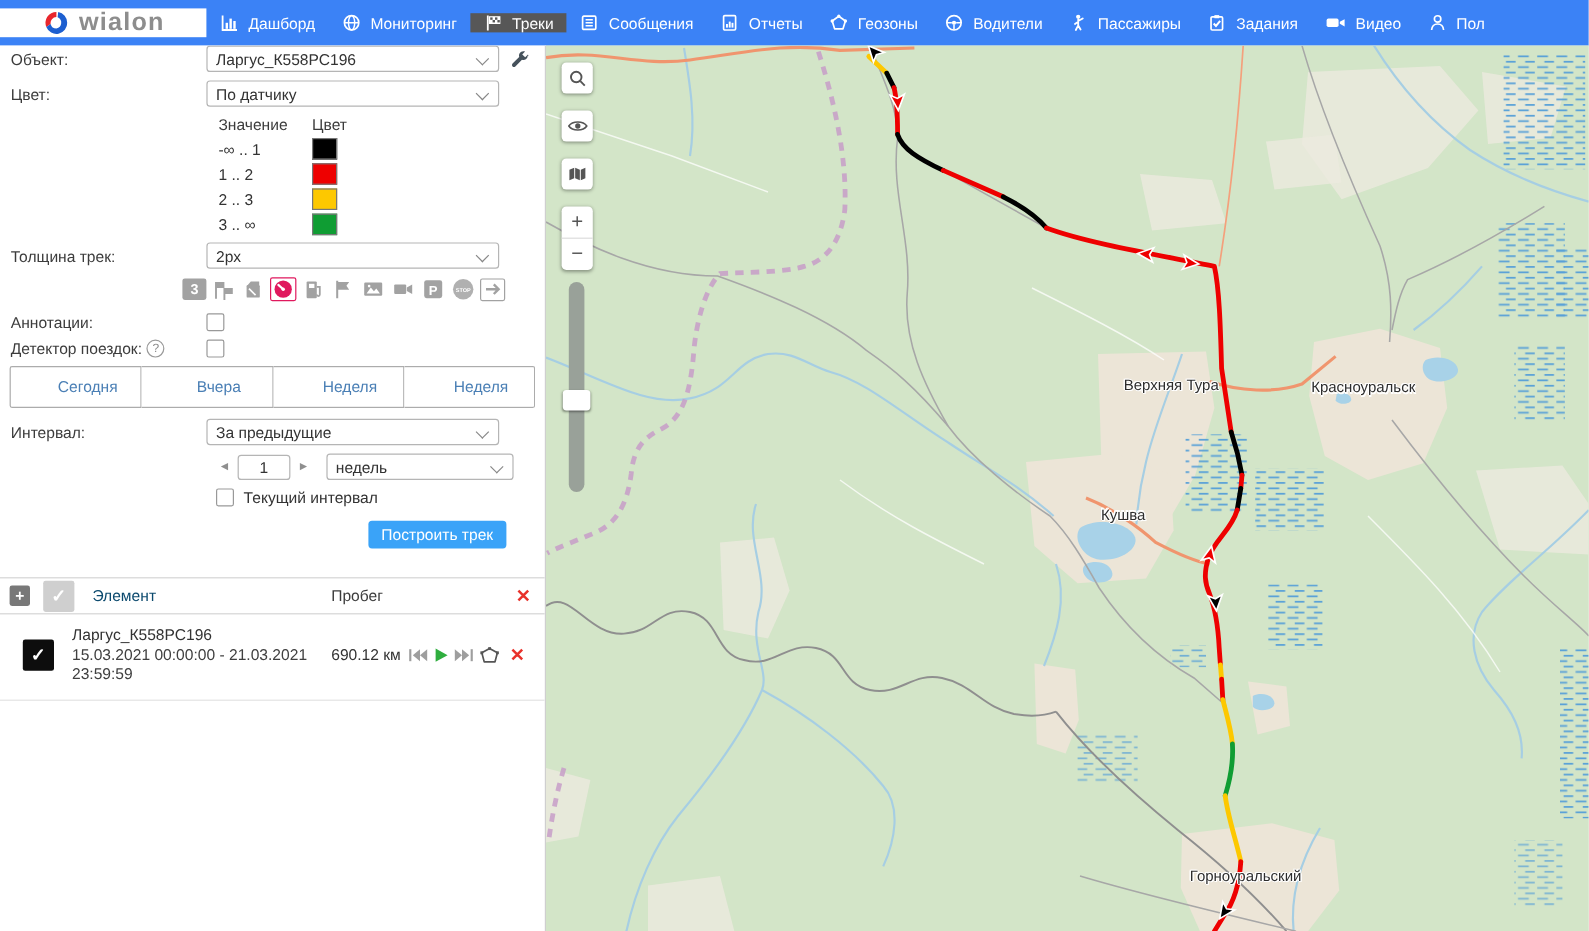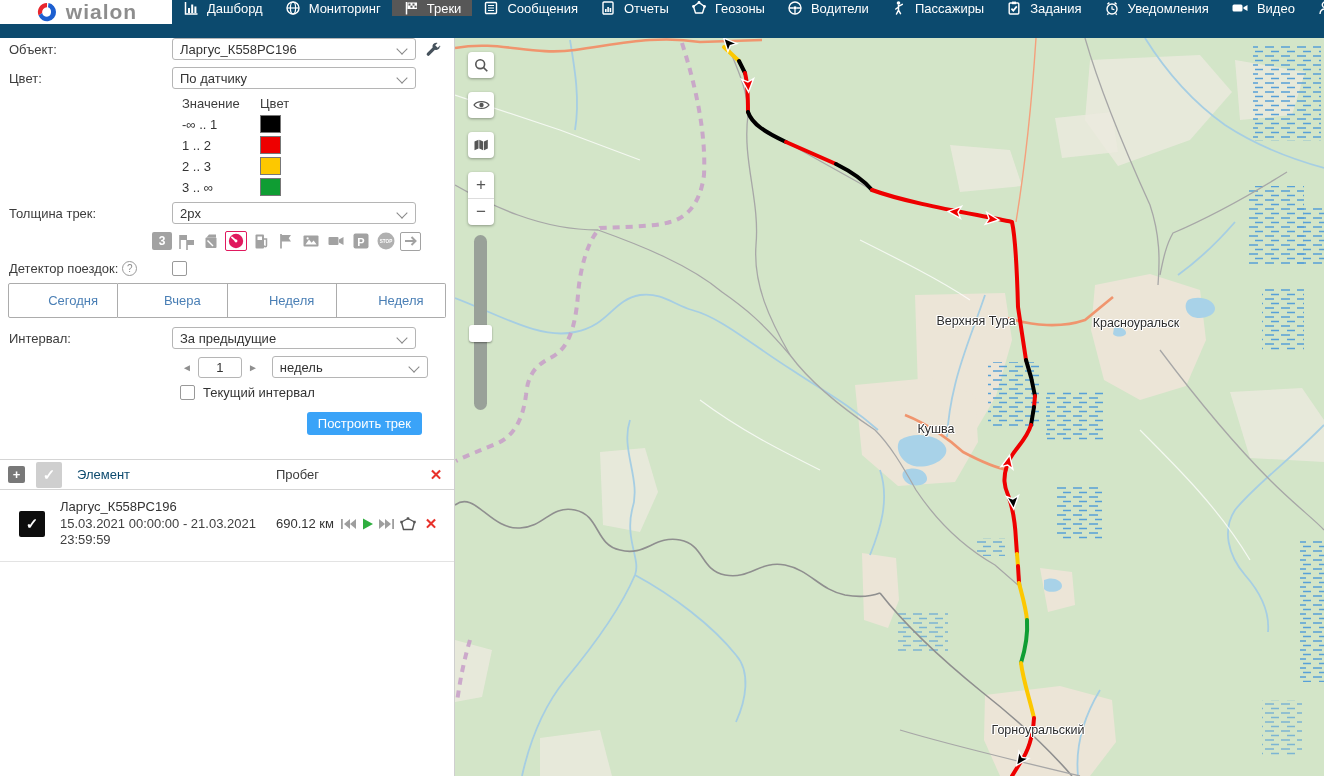--- a/index.html
+++ b/index.html
@@ -1,22 +1,22 @@
 <!DOCTYPE html>
 <html><head>
 <meta charset="utf-8">
 <style>
   * { box-sizing: border-box; margin:0; padding:0; }
   html,body { width:1324px; height:776px; overflow:hidden; background:#fff;
     font-family:"Liberation Sans", sans-serif; font-size:13px; color:#333; }
   .app { position:relative; width:1324px; height:776px; }
 
   
-  .topbar { position:absolute; left:0; top:0; width:1324px; height:38px; background:#0c4a6e;
-    display:flex; align-items:flex-start; overflow:hidden; white-space:nowrap; }
+  .topbar { position:absolute; left:0; top:0; width:1324px; height:38px; background:#3b82f6;
+    display:flex; align-items:center; overflow:hidden; white-space:nowrap; }
   .logo { width:172px; background:#fff; display:flex; align-items:center; justify-content:center; gap:7px; flex:0 0 auto; }
   .logo-word { color:#8d8d8d; font-size:21px; font-weight:bold; letter-spacing:1px; }
   .nav { display:flex; align-items:stretch; flex:1 1 auto; }
   .nav-item { display:flex; align-items:center; gap:8px; padding:0 11px; color:#fff; cursor:pointer; }
   .nav-item.active { background:#575757; }
   .nav-item svg { flex:0 0 auto; }
 
   
   .panel { position:absolute; left:0; top:38px; width:455px; height:738px; background:#fff;
     border-right:1px solid #cfcfcf; overflow:hidden; }
@@ -188,28 +188,20 @@
       </div>
       <div class="nav-item">
         <svg width="16" height="16" viewBox="0 0 16 16">
             <rect x="3.2" y="3" width="9.6" height="11" rx="1" stroke="#fff" stroke-width="1.4" fill="none"></rect>
             <rect x="6" y="1.6" width="4" height="2.6" fill="#fff"></rect>
             <path d="M5.4 8.6 7.3 10.6 10.8 6.4" stroke="#fff" stroke-width="1.7" fill="none"></path>
           </svg>
         <span>Задания</span>
       </div>
       <div class="nav-item">
-        <svg width="16" height="16" viewBox="0 0 16 16">
-            <circle cx="8" cy="9" r="5" stroke="#fff" stroke-width="1.4" fill="none"></circle>
-            <path d="M8 6.2V9l2.4.6" stroke="#fff" stroke-width="1.2" fill="none"></path>
-            <path d="M3.4 4.2 5.4 2.6M12.6 4.2 10.6 2.6M4.4 13.4 3.3 14.7M11.6 13.4 12.7 14.7" stroke="#fff" stroke-width="1.4"></path>
-          </svg>
-        <span>Уведомления</span>
-      </div>
-      <div class="nav-item">
         <svg width="18" height="16" viewBox="0 0 18 16">
             <rect x="1.5" y="4.5" width="10" height="7" rx="1.5" fill="#fff"></rect>
             <path d="M12.5 7.2 16.5 5v6l-4-2.2Z" fill="#fff"></path>
           </svg>
         <span>Видео</span>
       </div>
       <div class="nav-item">
         <svg width="16" height="16" viewBox="0 0 16 16">
             <circle cx="8" cy="4.8" r="2.7" stroke="#fff" stroke-width="1.4" fill="none"></circle>
             <path d="M3 14c.3-3.4 2.2-5 5-5s4.7 1.6 5 5" stroke="#fff" stroke-width="1.4" fill="none"></path>
@@ -330,20 +322,24 @@
             <text x="10" y="12" font-size="4.6" font-weight="bold" fill="#fff" text-anchor="middle" font-family="Liberation Sans, sans-serif">STOP</text>
           </svg>
       </div>
       <div class="pico arrowbox">
         <svg width="16" height="14" viewBox="0 0 16 14">
             <path d="M2 7h10M8.5 3 12.5 7 8.5 11" stroke="#a2a2a2" stroke-width="2" fill="none"></path>
           </svg>
       </div>
     </div>
 
+    <div class="frow">
+      <span class="flabel">Аннотации:</span>
+      <span class="checkbox"></span>
+    </div>
     <div class="frow">
       <span class="flabel" style="display:flex;align-items:center">
         <span>Детектор поездок:</span>
         <span class="help">?</span>
       </span>
       <span class="checkbox"></span>
     </div>
 
     <div class="ranges">
       <div class="range-btn">Сегодня</div>

